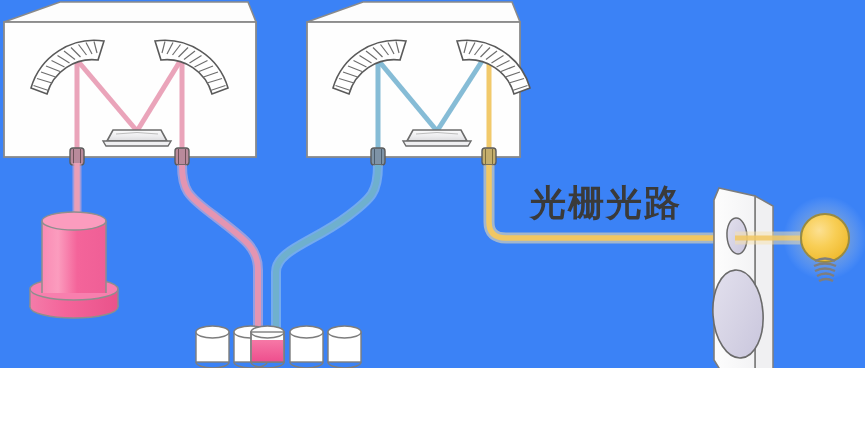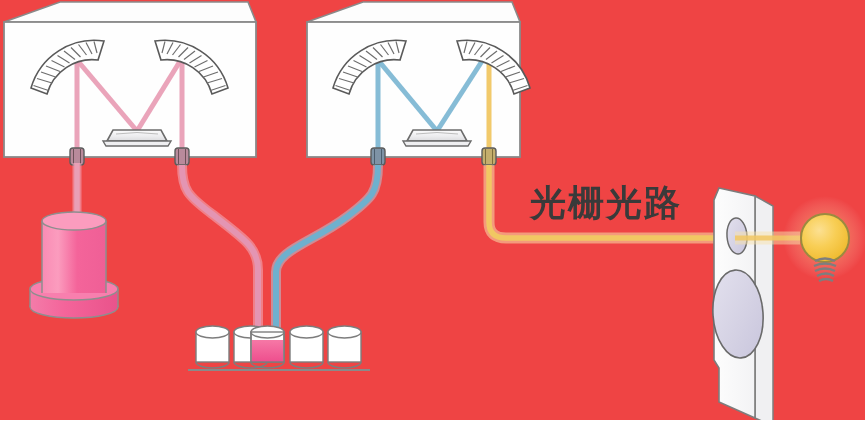--- a/index.html
+++ b/index.html
@@ -7,22 +7,22 @@
     margin: 0;
     padding: 0;
     background: #ffffff;
   }
   body {
     font-family: "DejaVu Sans", "Liberation Sans", sans-serif;
   }
   #stage {
     position: relative;
     width: 865px;
-    height: 420px;
-    background: #ef4444;
+    height: 368px;
+    background: #3b82f6;
     overflow: hidden;
   }
   #diagram-svg {
     position: absolute;
     top: 0;
     left: 0;
     width: 865px;
     height: 426px;
     display: block;
   }

